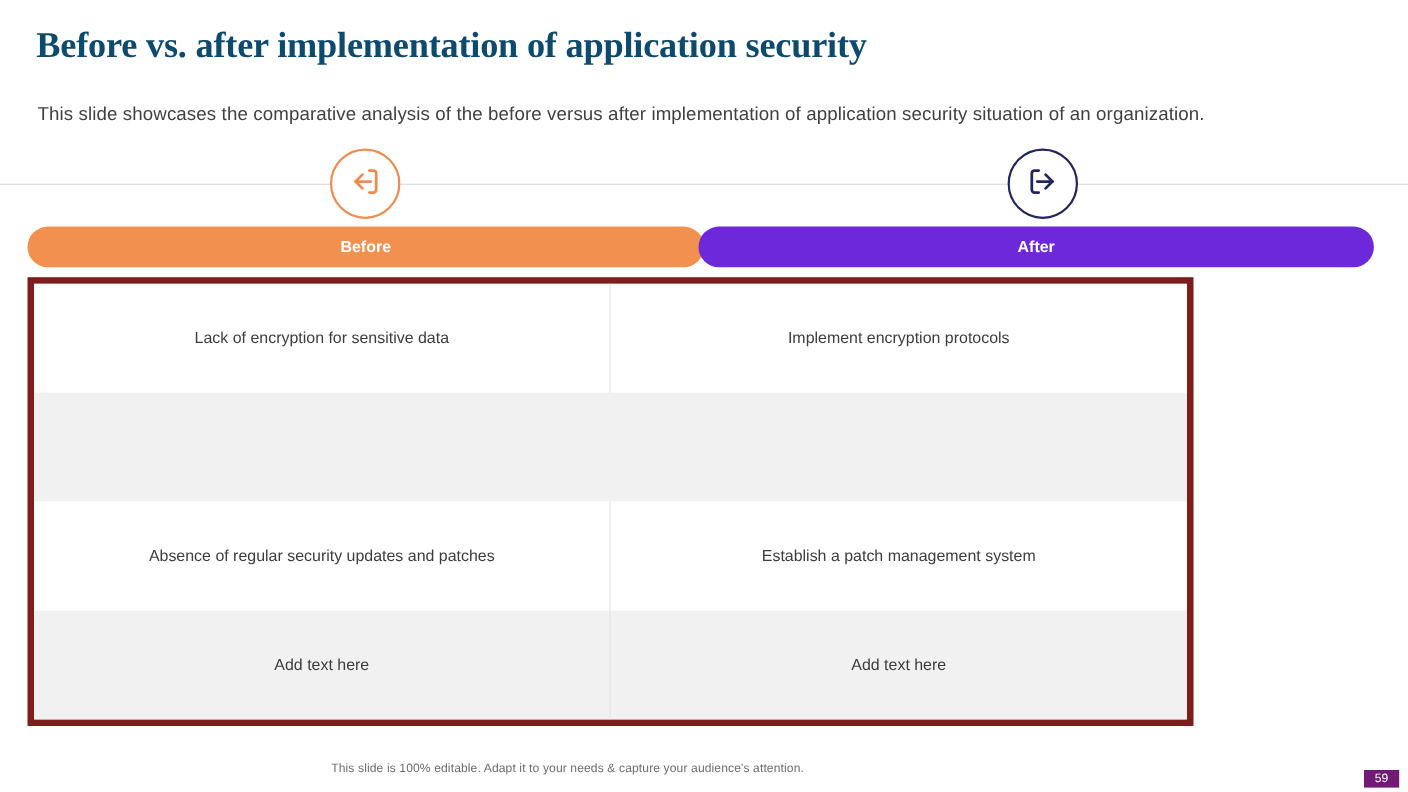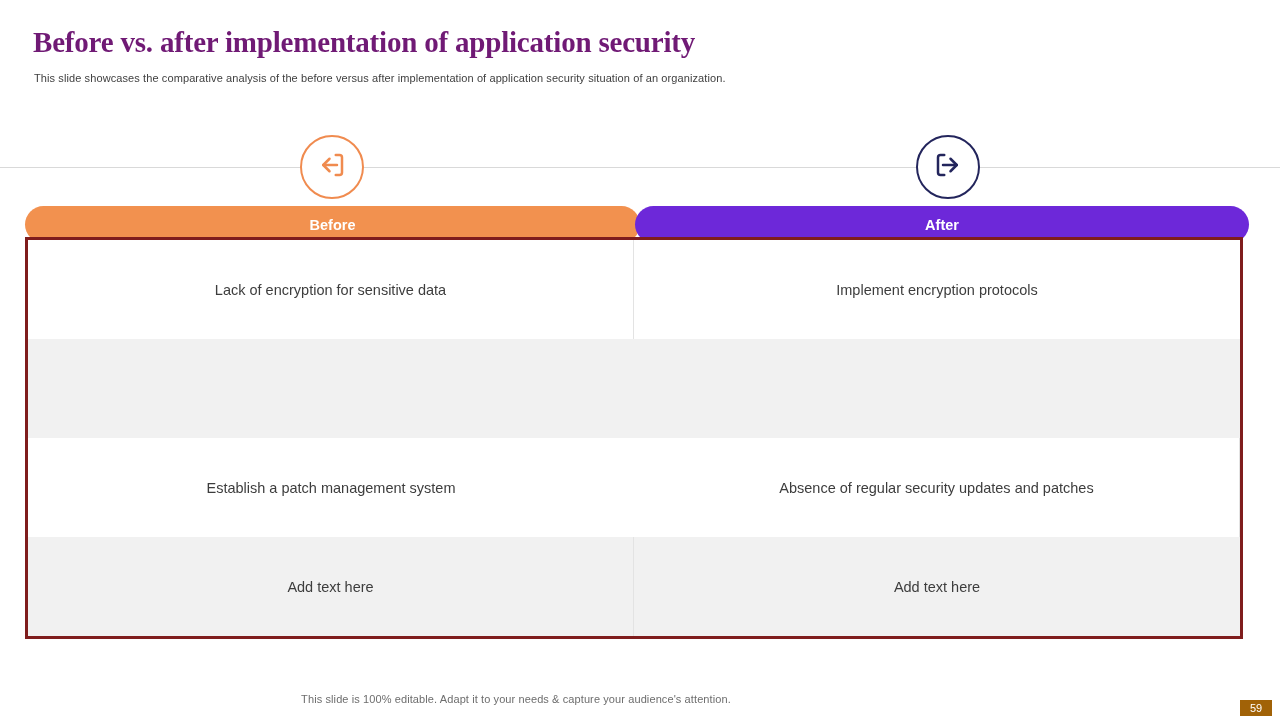--- a/index.html
+++ b/index.html
@@ -15,31 +15,31 @@
     position: relative;
   }
 
   
   .slide-title {
     position: absolute;
     left: 33px;
     top: 22px;
     font-family: "Liberation Serif", serif;
     font-weight: bold;
-    font-size: 29px;
+    font-size: 33px;
     line-height: 40px;
-    color: #701a75;
+    color: #0c4a6e;
     letter-spacing: -0.2px;
     white-space: nowrap;
   }
   .slide-subtitle {
     position: absolute;
     left: 34px;
-    top: 72px;
-    font-size: 11px;
+    top: 94px;
+    font-size: 17px;
     color: #404040;
     letter-spacing: 0.1px;
     white-space: nowrap;
   }
 
   
   .divider {
     position: absolute;
     left: 0;
     top: 167px;
@@ -93,23 +93,23 @@
     left: 635px;
     width: 614px;
     background: #6d28d9;
     justify-content: center;
   }
 
   
   .table {
     position: absolute;
     left: 25px;
-    top: 237px;
-    width: 1218px;
-    border: 3px solid #7f1d1d;
+    top: 252px;
+    width: 1060px;
+    border: 6px solid #7f1d1d;
     box-sizing: border-box;
   }
   .row {
     display: flex;
     height: 99px;
   }
   .row.alt {
     background: #f1f1f1;
   }
   .row.plain {
@@ -140,21 +140,21 @@
     font-size: 11px;
     color: #6d6d6d;
     letter-spacing: 0.1px;
   }
   .page-badge {
     position: absolute;
     right: 8px;
     top: 700px;
     width: 32px;
     height: 16px;
-    background: #a16207;
+    background: #701a75;
     color: #ffffff;
     font-size: 11px;
     display: flex;
     align-items: center;
     justify-content: center;
   }
 </style>
 </head>
 <body>
 
@@ -191,22 +191,22 @@
 </div>
 
 <div class="table">
   <div class="row plain">
     <div class="cell left">Lack of encryption for sensitive data</div>
     <div class="cell">Implement encryption protocols</div>
   </div>
   <div class="row alt">
   </div>
   <div class="row plain">
+    <div class="cell left">Absence of regular security updates and patches</div>
     <div class="cell">Establish a patch management system</div>
-    <div class="cell left">Absence of regular security updates and patches</div>
   </div>
   <div class="row alt">
     <div class="cell left">Add text here</div>
     <div class="cell">Add text here</div>
   </div>
 </div>
 
 <div class="footer-note">This slide is 100% editable. Adapt it to your needs &amp; capture your audience's attention.</div>
 <div class="page-badge">59</div>
 

